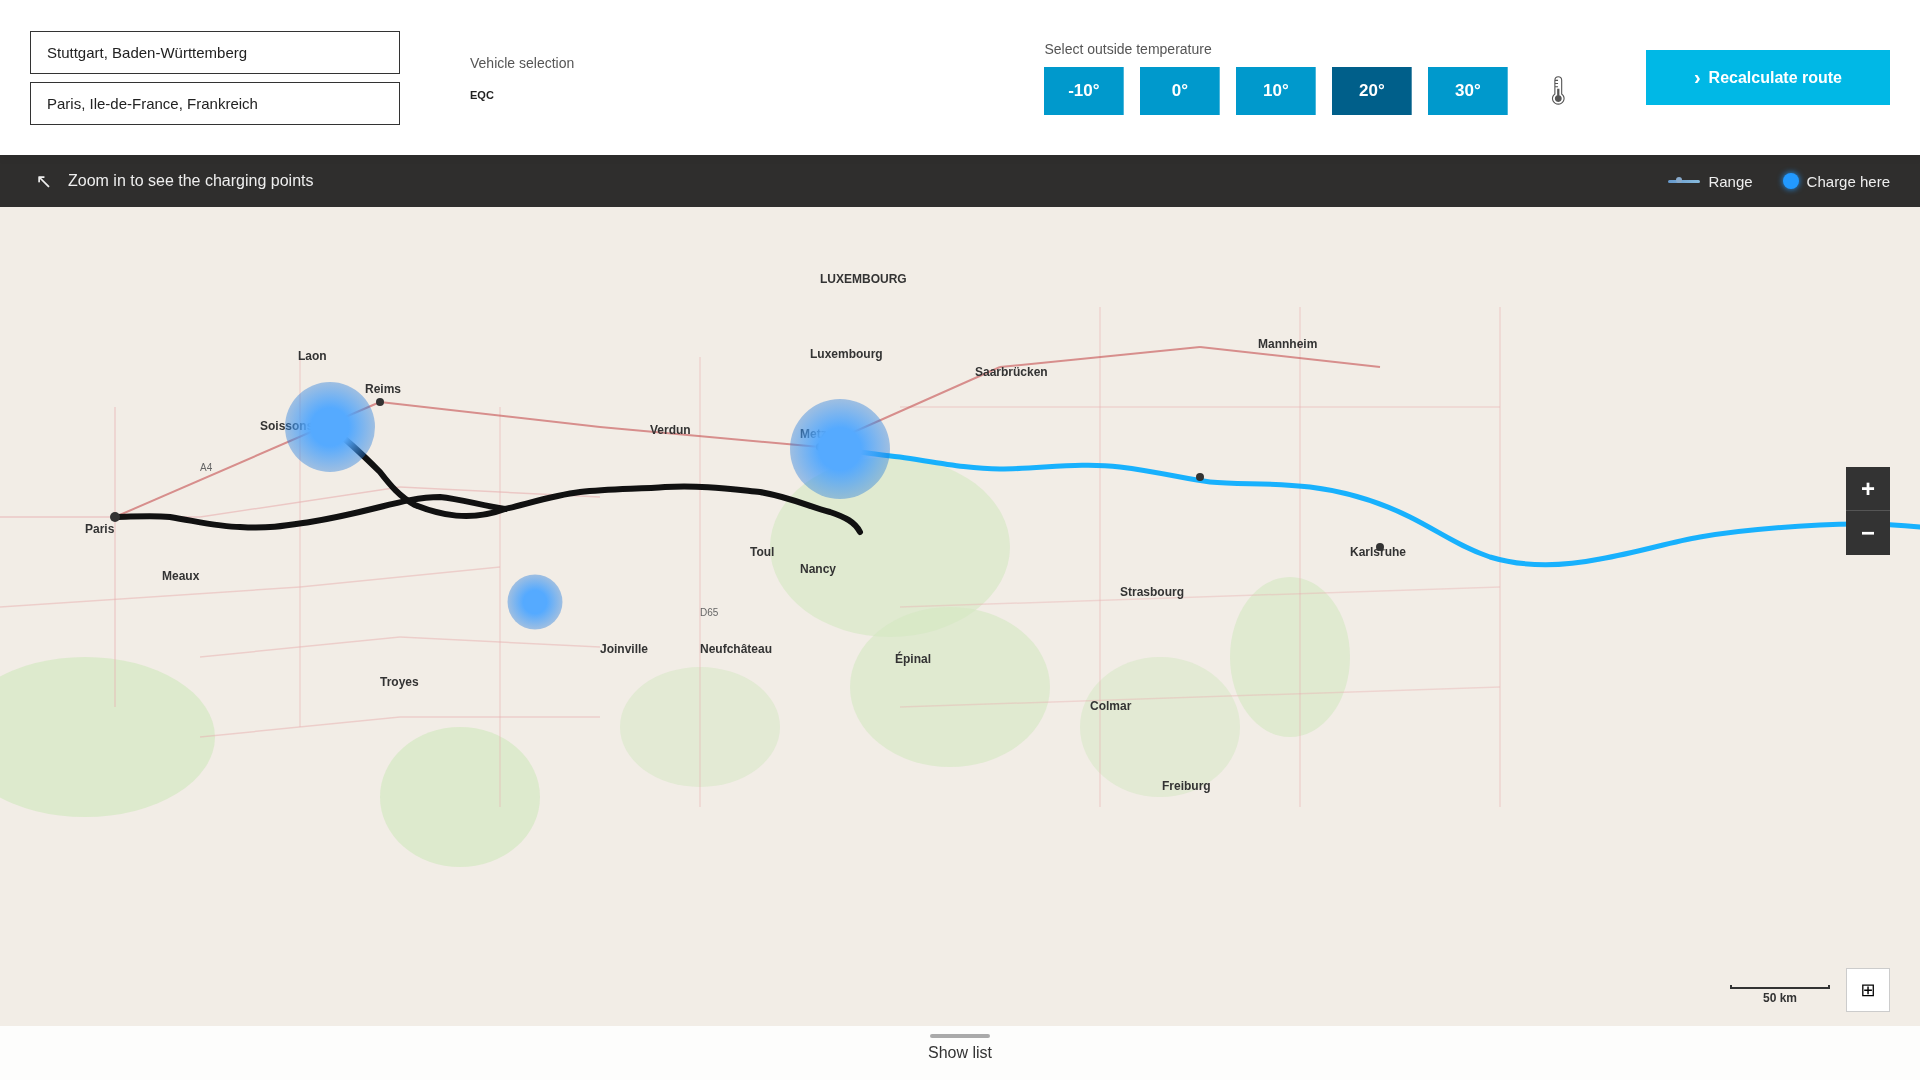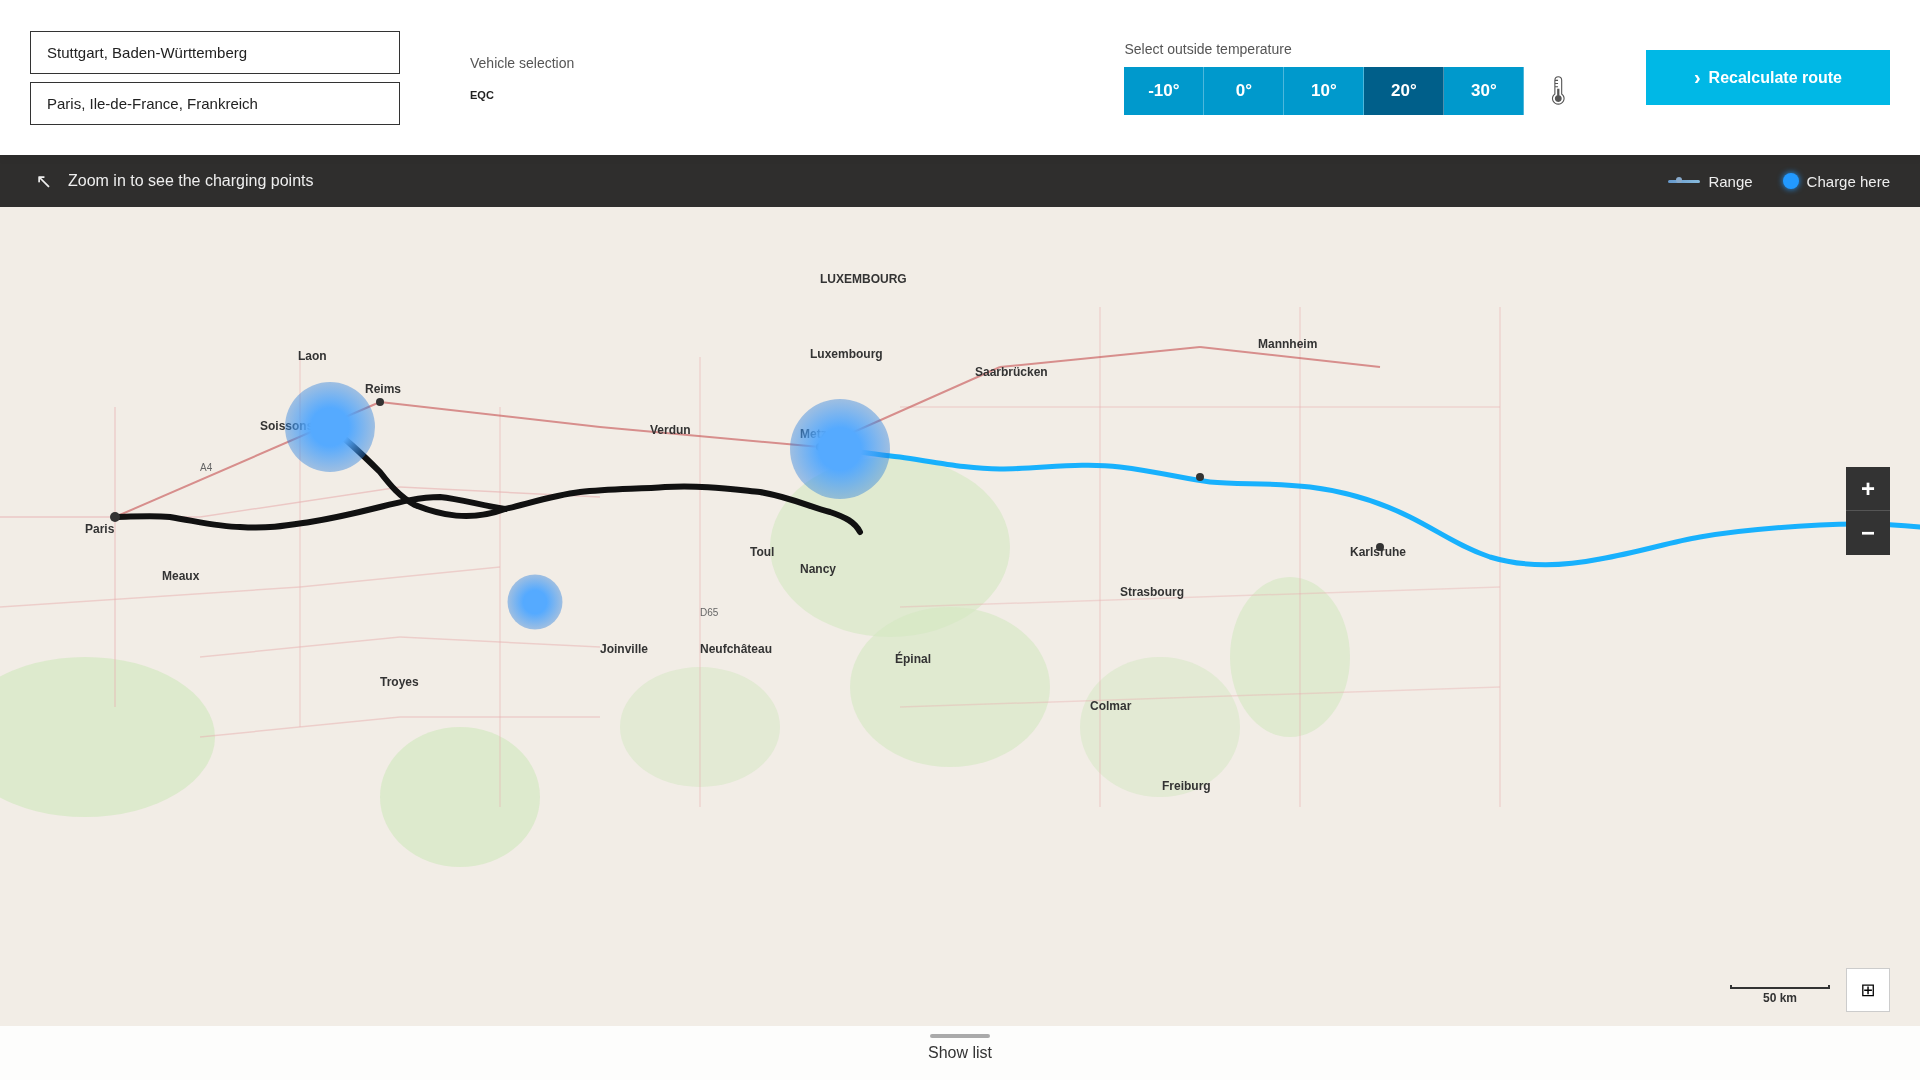--- a/index.html
+++ b/index.html
@@ -63,21 +63,21 @@
 
     .temp-label {
       font-size: 14px;
       color: #555;
       font-weight: 500;
     }
 
     .temp-buttons {
       display: flex;
       align-items: center;
-      gap: 0;
+      gap: 16px;
     }
 
     .temp-btn {
       background: #0099cc;
       color: #fff;
       border: none;
       padding: 14px 22px;
       font-size: 17px;
       font-weight: bold;
       cursor: pointer;

